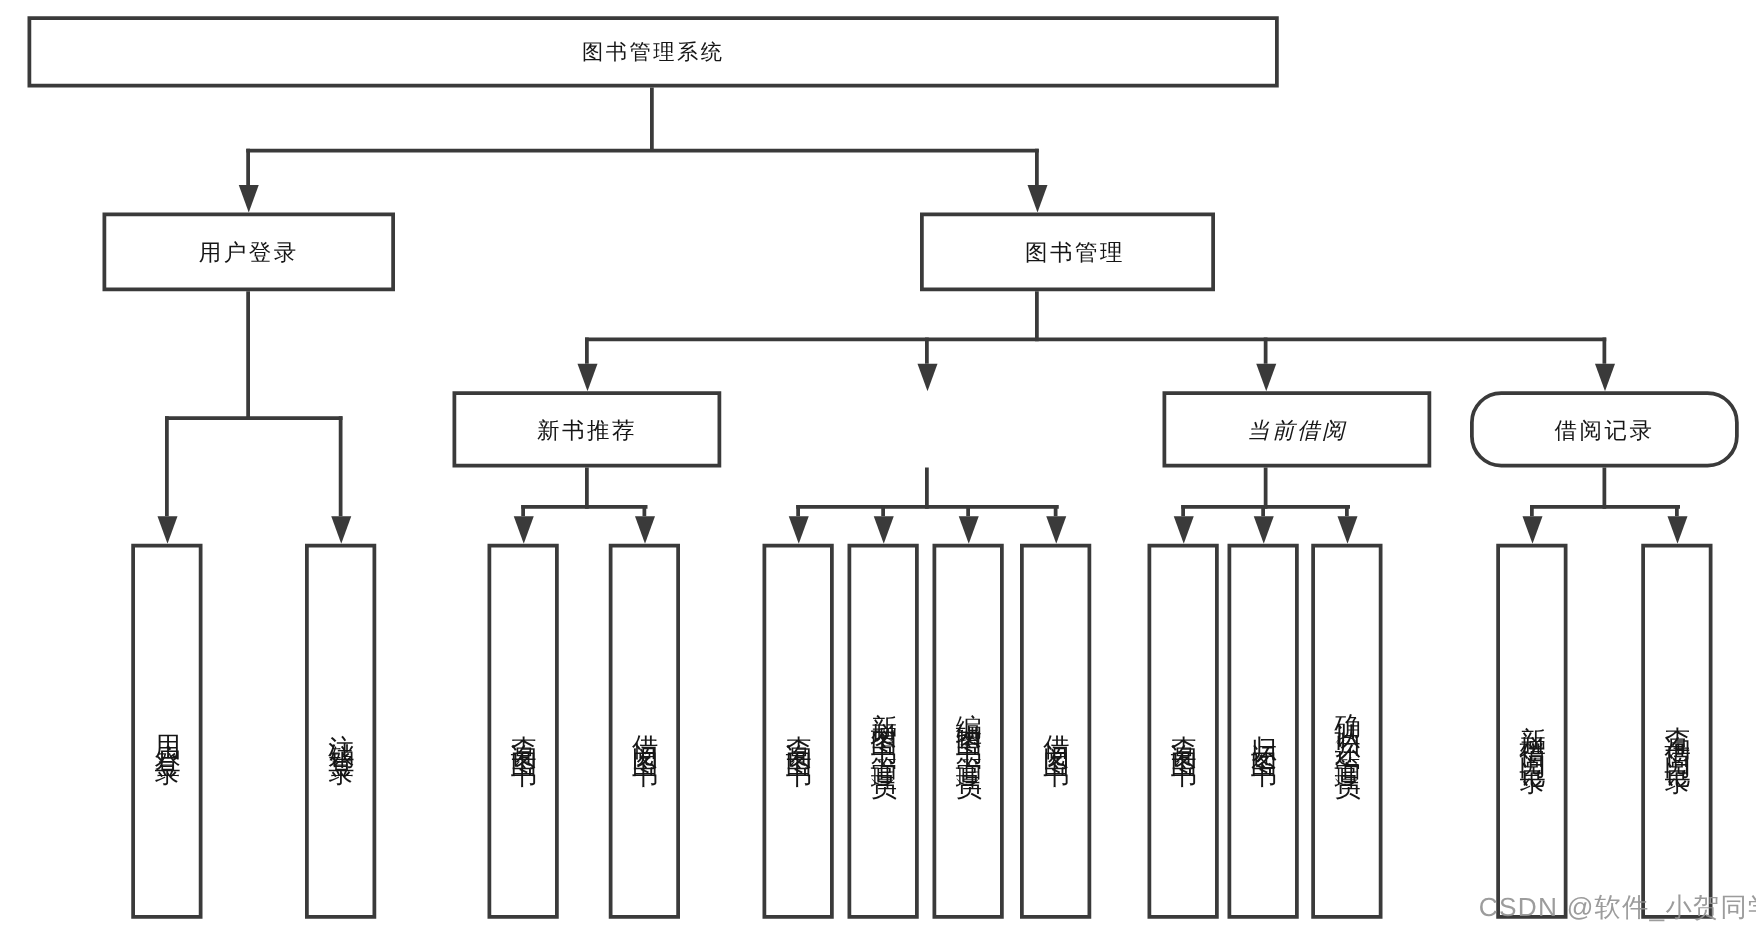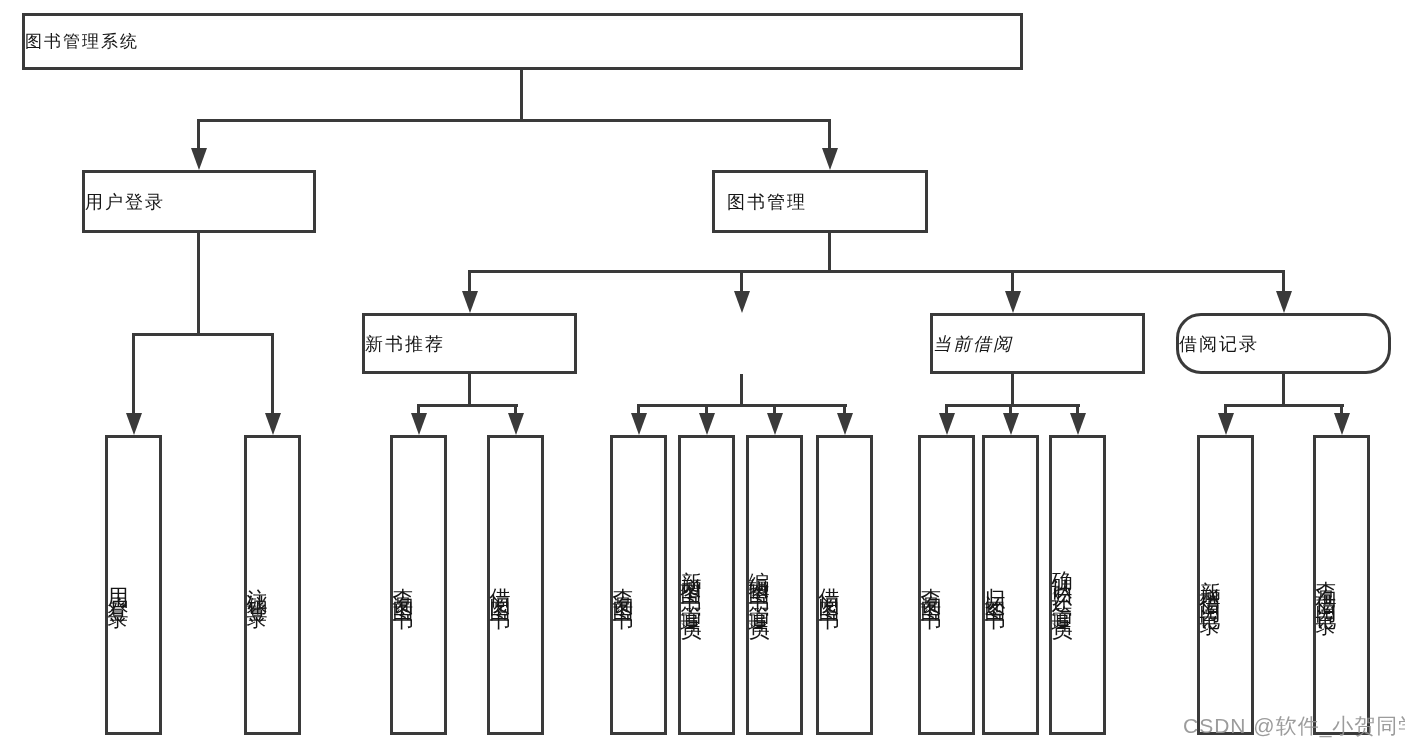--- a/index.html
+++ b/index.html
@@ -11,21 +11,21 @@
     height: 747px;
     background: #ffffff;
     overflow: hidden;
   }
   .box {
     position: absolute;
     border: 3px solid #3a3a3a;
     background: #ffffff;
     display: flex;
     align-items: center;
-    justify-content: flex-start;
+    justify-content: center;
     color: #161616;
   }
   .root-box { left: 22px; top: 13px; width: 1001px; height: 57px; }
   .l2-box { top: 170px; height: 63px; }
   .l3-box { top: 313px; height: 61px; width: 215px; }
   .leaf { top: 435px; height: 300px; width: 57px; }
   .h-label { font-size: 18px; letter-spacing: 2px; white-space: nowrap; }
   .root-box .h-label { font-size: 17px; }
   .v-label {
     writing-mode: vertical-rl;
@@ -66,21 +66,21 @@
   <div class="line" style="left:520px; top:70px; width:3px; height:50px;"></div>
   <div class="line" style="left:197px; top:119px; width:634px; height:3px;"></div>
   <div class="line" style="left:197px; top:119px; width:3px; height:30px;"></div>
   <div class="arrow" style="left:191px; top:148px;"></div>
   <div class="line" style="left:828px; top:119px; width:3px; height:30px;"></div>
   <div class="arrow" style="left:822px; top:148px;"></div>
 
   <div class="box l2-box" style="left:82px; width:234px;">
     <span class="h-label">用户登录</span>
   </div>
-  <div class="box l2-box" style="left:712px; width:216px;padding-left:12px;">
+  <div class="box l2-box" style="left:736px; width:236px;padding-left:12px;">
     <span class="h-label">图书管理</span>
   </div>
 
   <div class="line" style="left:197px; top:233px; width:3px; height:103px;"></div>
   <div class="line" style="left:132px; top:333px; width:142px; height:3px;"></div>
   <div class="line" style="left:132px; top:333px; width:3px; height:80px;"></div>
   <div class="arrow" style="left:126px; top:413px;"></div>
   <div class="line" style="left:271px; top:333px; width:3px; height:80px;"></div>
   <div class="arrow" style="left:265px; top:413px;"></div>
 

